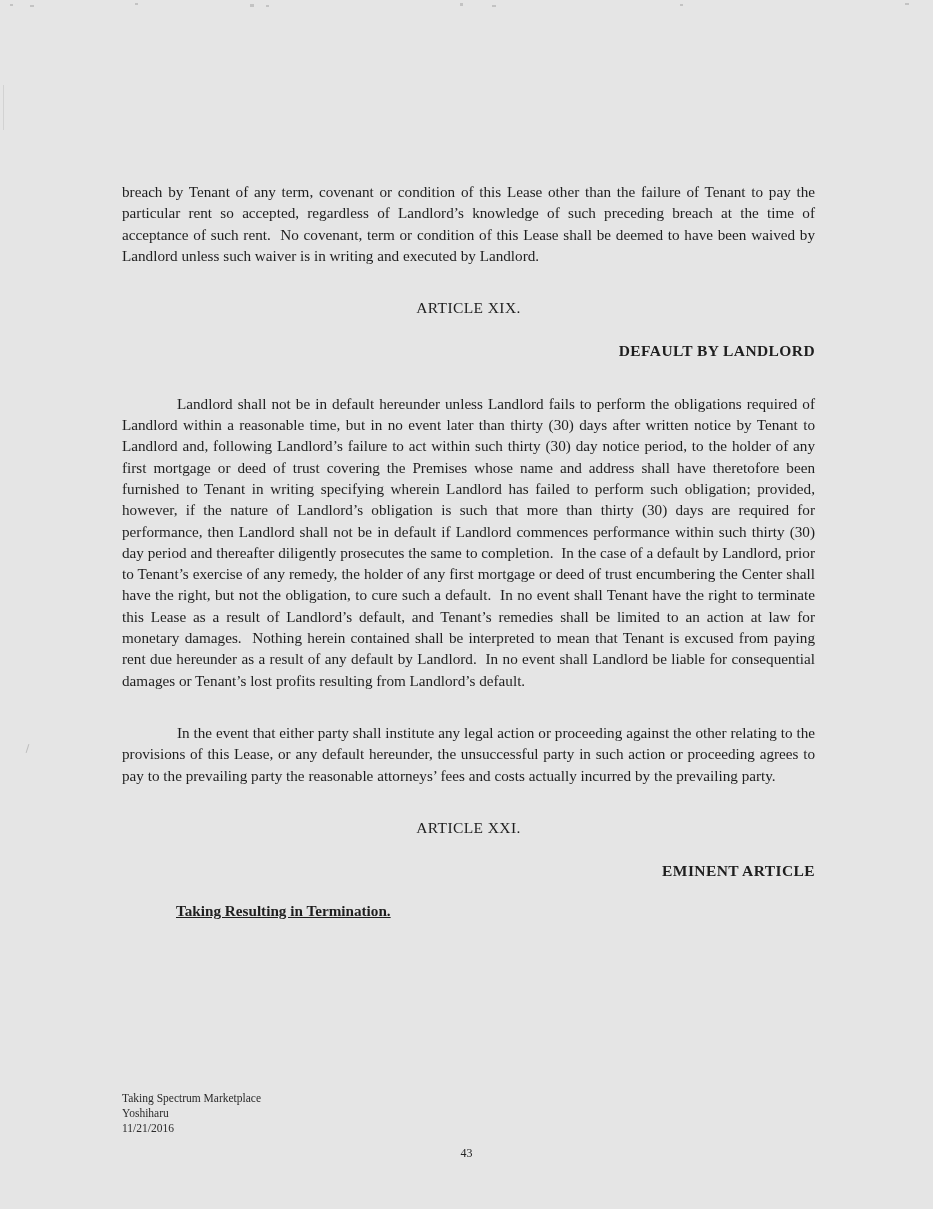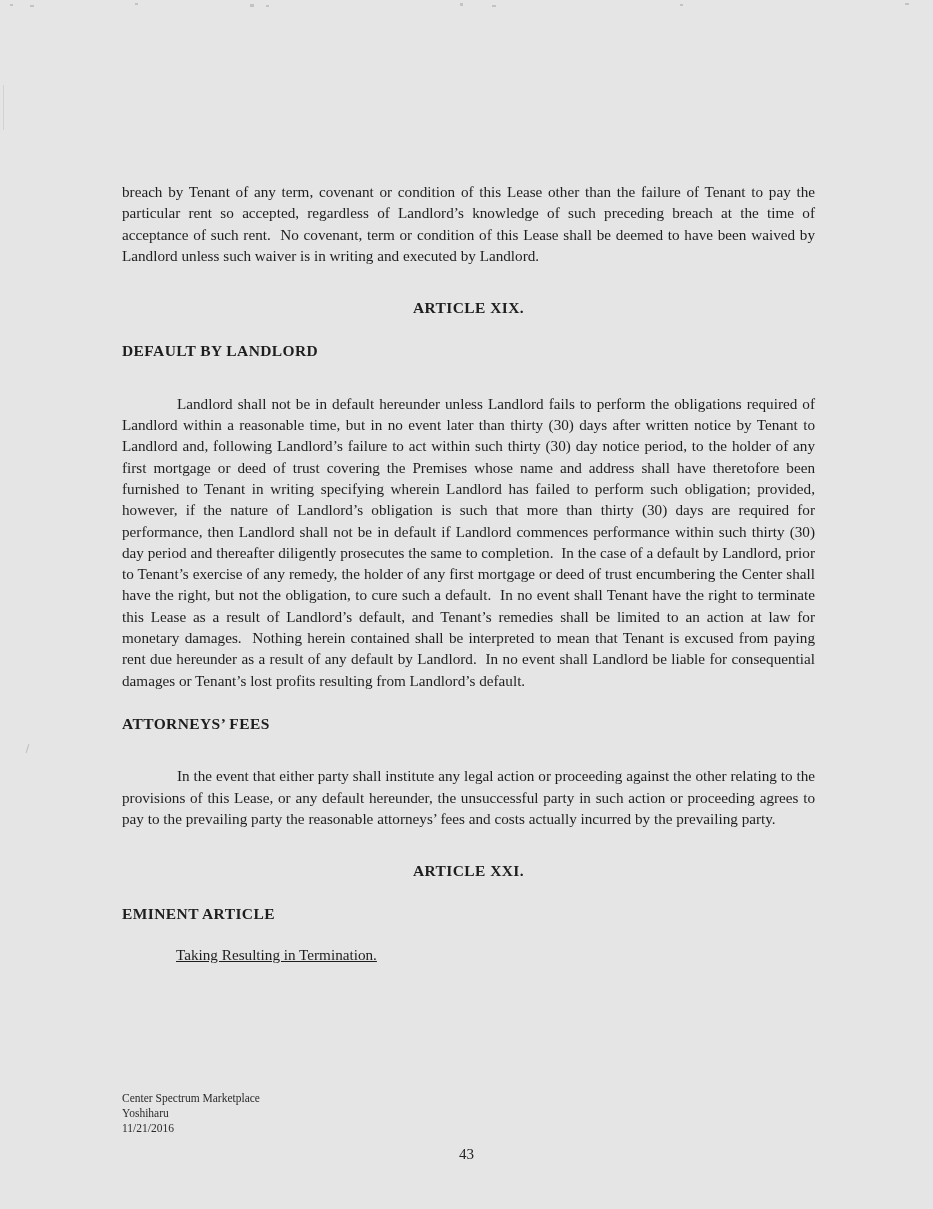--- a/index.html
+++ b/index.html
@@ -30,59 +30,60 @@
     text-align: justify;
     white-space: pre-wrap;
   }
   .para.indented {
     text-indent: 55px;
   }
   .article-number {
     margin: 0;
     margin-top: 31px;
     text-align: center;
-    font-weight: bold;
+    font-weight: normal;
     font-size: 15.5px;
     letter-spacing: 0.4px;
   }
   .article-title {
     margin: 0;
     margin-top: 22px;
-    text-align: left;
+    text-align: right;
     font-weight: bold;
     font-size: 15.5px;
     letter-spacing: 0.4px;
   }
   .after-heading {
     margin-top: 31px;
   }
   .subsection-heading {
     margin: 0;
     margin-top: 19px;
     padding-left: 54px;
     text-align: left;
   }
   .subsection-heading span {
     text-decoration: underline;
+    font-weight: bold;
   }
   .footer {
     position: absolute;
     left: 122px;
     top: 1091px;
     font-size: 11.5px;
     line-height: 15px;
     color: #2a2a2a;
   }
   .page-number {
     position: absolute;
     left: 0;
     top: 1146px;
     width: 933px;
     text-align: center;
-    font-size: 15px;
+    font-size: 12px;
     color: #222;
   }
   
   .artifact {
     position: absolute;
     background: #9a9a9a;
     opacity: 0.45;
   }
   .a1 { left: 10px;  top: 4px; width: 3px; height: 2px; }
   .a2 { left: 30px;  top: 5px; width: 4px; height: 2px; }
@@ -114,30 +115,29 @@
   <div class="artifact a11"></div>
 
   <div class="content">
 
     <p class="para">breach by Tenant of any term, covenant or condition of this Lease other than the failure of Tenant to pay the particular rent so accepted, regardless of Landlord’s knowledge of such preceding breach at the time of acceptance of such rent.  No covenant, term or condition of this Lease shall be deemed to have been waived by Landlord unless such waiver is in writing and executed by Landlord.</p>
 
     <h2 class="article-number">ARTICLE XIX.</h2>
     <h2 class="article-title">DEFAULT BY LANDLORD</h2>
     <p class="para indented after-heading">Landlord shall not be in default hereunder unless Landlord fails to perform the obligations required of Landlord within a reasonable time, but in no event later than thirty (30) days after written notice by Tenant to Landlord and, following Landlord’s failure to act within such thirty (30) day notice period, to the holder of any first mortgage or deed of trust covering the Premises whose name and address shall have theretofore been furnished to Tenant in writing specifying wherein Landlord has failed to perform such obligation; provided, however, if the nature of Landlord’s obligation is such that more than thirty (30) days are required for performance, then Landlord shall not be in default if Landlord commences performance within such thirty (30) day period and thereafter diligently prosecutes the same to completion.  In the case of a default by Landlord, prior to Tenant’s exercise of any remedy, the holder of any first mortgage or deed of trust encumbering the Center shall have the right, but not the obligation, to cure such a default.  In no event shall Tenant have the right to terminate this Lease as a result of Landlord’s default, and Tenant’s remedies shall be limited to an action at law for monetary damages.  Nothing herein contained shall be interpreted to mean that Tenant is excused from paying rent due hereunder as a result of any default by Landlord.  In no event shall Landlord be liable for consequential damages or Tenant’s lost profits resulting from Landlord’s default.</p>
 
-    <h2 class="article-title">ATTORNEYS’ FEES</h2>
     <p class="para indented after-heading">In the event that either party shall institute any legal action or proceeding against the other relating to the provisions of this Lease, or any default hereunder, the unsuccessful party in such action or proceeding agrees to pay to the prevailing party the reasonable attorneys’ fees and costs actually incurred by the prevailing party.</p>
 
     <h2 class="article-number">ARTICLE XXI.</h2>
     <h2 class="article-title">EMINENT ARTICLE</h2>
     <p class="subsection-heading"><span>Taking Resulting in Termination.</span></p>
 
   </div>
 
   <div class="footer">
-    <div>Center Spectrum Marketplace</div>
+    <div>Taking Spectrum Marketplace</div>
     <div>Yoshiharu</div>
     <div>11/21/2016</div>
   </div>
 
   <div class="page-number">43</div>
 
 </div>
 
 </body></html>

